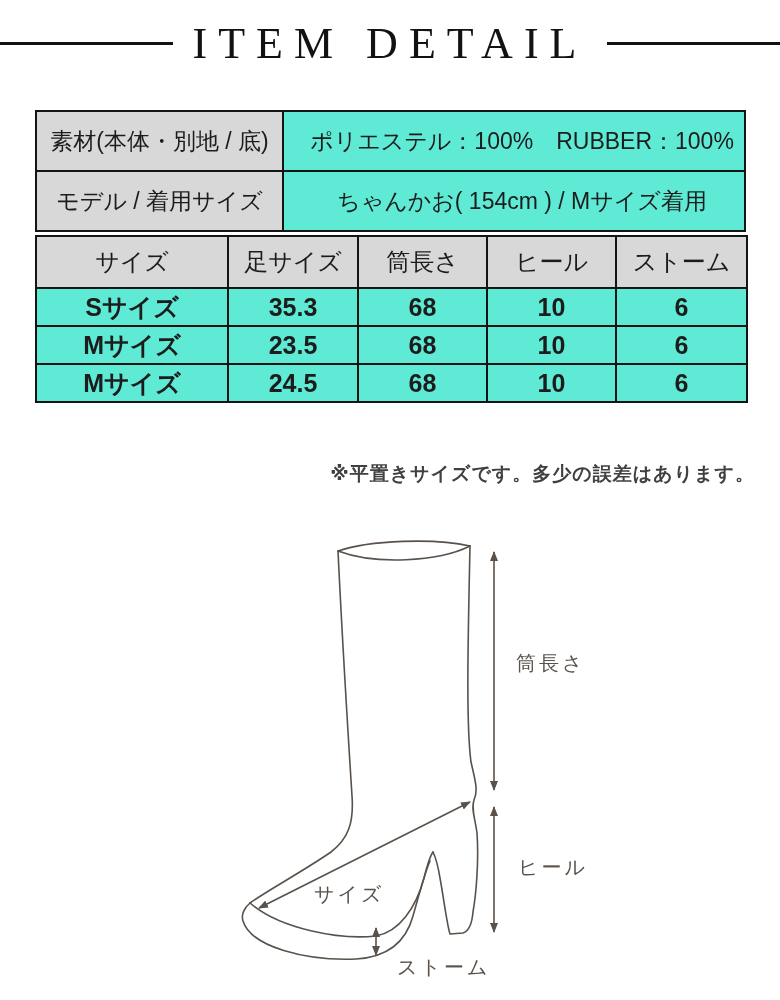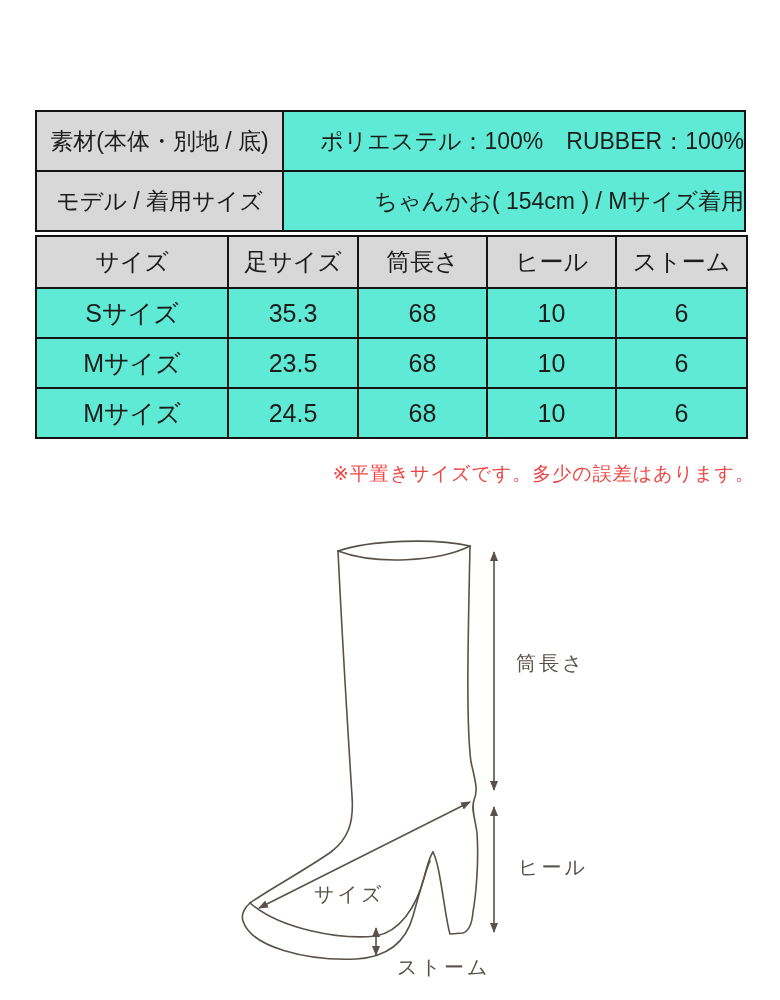--- a/index.html
+++ b/index.html
@@ -12,38 +12,43 @@
   .title-line { flex:1; height:3px; background:#121212; }
   .title-text { font-family:"Liberation Serif","DejaVu Serif",serif; font-size:44px; font-weight:400;
                 letter-spacing:11px; color:#121212; padding:0 20px; white-space:nowrap; }
 
   
   table { border-collapse:collapse; position:absolute; left:35px; table-layout:fixed; background:#5eead4; }
   td, th { border:2px solid #141414; text-align:center; vertical-align:middle; color:#1c1c1c; }
   .spec-table { top:110px; width:711px; }
   .spec-table td { height:60px; font-size:23px; }
   .spec-table .cell-label { background:#d8d8d8; width:247px; }
-  .spec-table .cell-value { text-align:right; padding-left:16px; }
+  .spec-table .cell-value { text-align:center; padding-left:16px; }
   .size-table { top:235px; width:711px; }
   .size-table th { background:#d8d8d8; height:52px; font-size:24px; font-weight:400; }
-  .size-table td { height:50px; font-size:25px; }
+  .size-table td { height:38px; font-size:25px;font-weight:bold; }
 
   
-  .note { position:absolute; top:461px; right:25px; font-size:19px; color:#ef4444; letter-spacing:1px; }
+  .note { position:absolute; top:461px; right:25px; font-size:19px; color:#404040; letter-spacing:1px;font-weight:bold; }
 
   
   svg.boot { position:absolute; left:0; top:0; }
   svg.boot text { font-size:20px; fill:#59514a; letter-spacing:3px;
                   font-family:"Liberation Sans","DejaVu Sans",sans-serif; }
 </style>
 </head>
 <body>
 
 <div class="page">
 
+  <div class="title-row">
+    <div class="title-line"></div>
+    <div class="title-text">ITEM DETAIL</div>
+    <div class="title-line"></div>
+  </div>
 
   <table class="spec-table">
     <tbody>
       <tr>
         <td class="cell-label">素材(本体・別地 / 底)</td>
         <td class="cell-value">ポリエステル：100%　RUBBER：100%</td>
       </tr>
       <tr>
         <td class="cell-label">モデル / 着用サイズ</td>
         <td class="cell-value">ちゃんかお( 154cm ) / Mサイズ着用</td>

